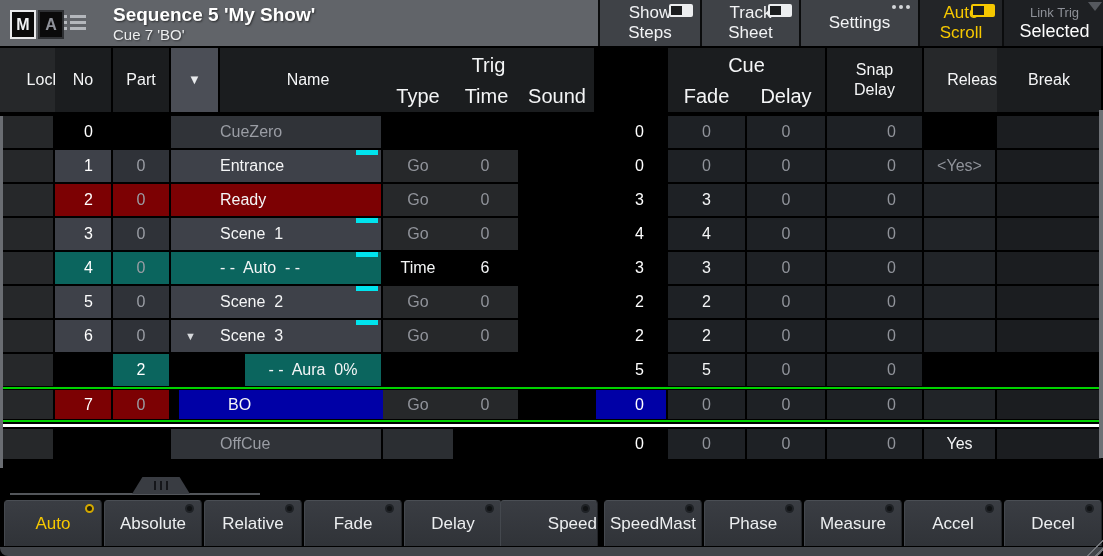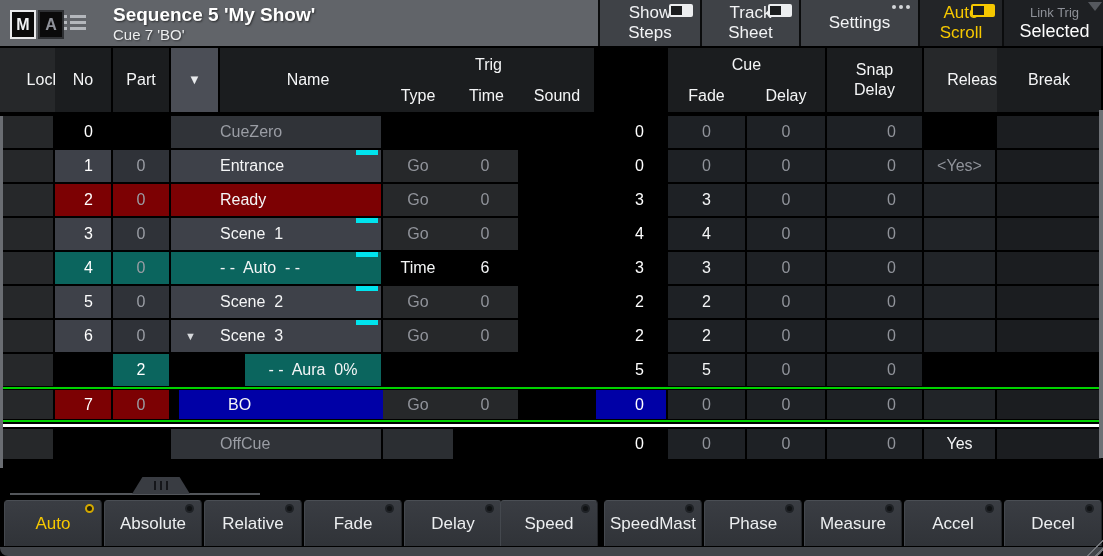--- a/index.html
+++ b/index.html
@@ -47,21 +47,21 @@
   .h-part{left:113px;width:56px;text-align:center;}
   .h-collapse{left:171px;width:47px;background:#4b4e56;font-size:13px;color:#e8eaec;}
   .h-name{left:220px;width:176px;}
   .h-trigbg{left:383px;width:211px;}
   .h-duration{left:596px;width:70px;}
   .h-cuebg{left:668px;width:157px;}
   .h-snap{left:827px;width:95px;line-height:20px;display:flex;align-items:center;justify-content:center;}
   .h-snap span{display:inline-block;width:58px;text-align:center;}
   .h-release{left:924px;width:71px;}
   .h-break{left:997px;width:104px;}
-  .hl{position:absolute;height:32px;line-height:34px;text-align:center;font-size:16px;color:#f4f5f6;}
+  .hl{position:absolute;height:32px;line-height:34px;text-align:center;font-size:20px;color:#f4f5f6;}
   .h-trig{left:383px;top:0;width:211px;}
   .h-type{left:383px;top:31px;width:70px;}
   .h-time{left:455px;top:31px;width:63px;}
   .h-sound{left:520px;top:31px;width:74px;}
   .h-cue{left:668px;top:0;width:157px;}
   .h-fade{left:668px;top:31px;width:77px;}
   .h-delay{left:747px;top:31px;width:78px;}
   
   .row{position:absolute;left:0;width:1103px;}
   .cell{position:absolute;top:0;font-size:16px;white-space:pre;overflow:hidden;}
@@ -308,21 +308,21 @@
       <i></i>
       <i></i>
     </div>
   <div class="bottom-strip"></div>
   <div id="tabs">
       <div class="tab active" style="left: 4px; width: 96px;">Auto<i></i></div>
       <div class="tab" style="left: 104px; width: 96px;">Absolute<i></i></div>
       <div class="tab" style="left: 204px; width: 96px;">Relative<i></i></div>
       <div class="tab" style="left: 304px; width: 96px;">Fade<i></i></div>
       <div class="tab" style="left: 404px; width: 96px;">Delay<i></i></div>
-      <div class="tab" style="left: 500px; width: 96px;">Speed<i></i></div>
+      <div class="tab" style="left: 500px; width: 96px; text-align: right;">Speed<i></i></div>
       <div class="tab" style="left: 604px; width: 96px;">SpeedMast<i></i></div>
       <div class="tab" style="left: 704px; width: 96px;">Phase<i></i></div>
       <div class="tab" style="left: 804px; width: 96px;">Measure<i></i></div>
       <div class="tab" style="left: 904px; width: 96px;">Accel<i></i></div>
       <div class="tab" style="left: 1004px; width: 96px;">Decel<i></i></div>
     </div>
   <div class="resize-grip"></div>
 
 </div>
 

